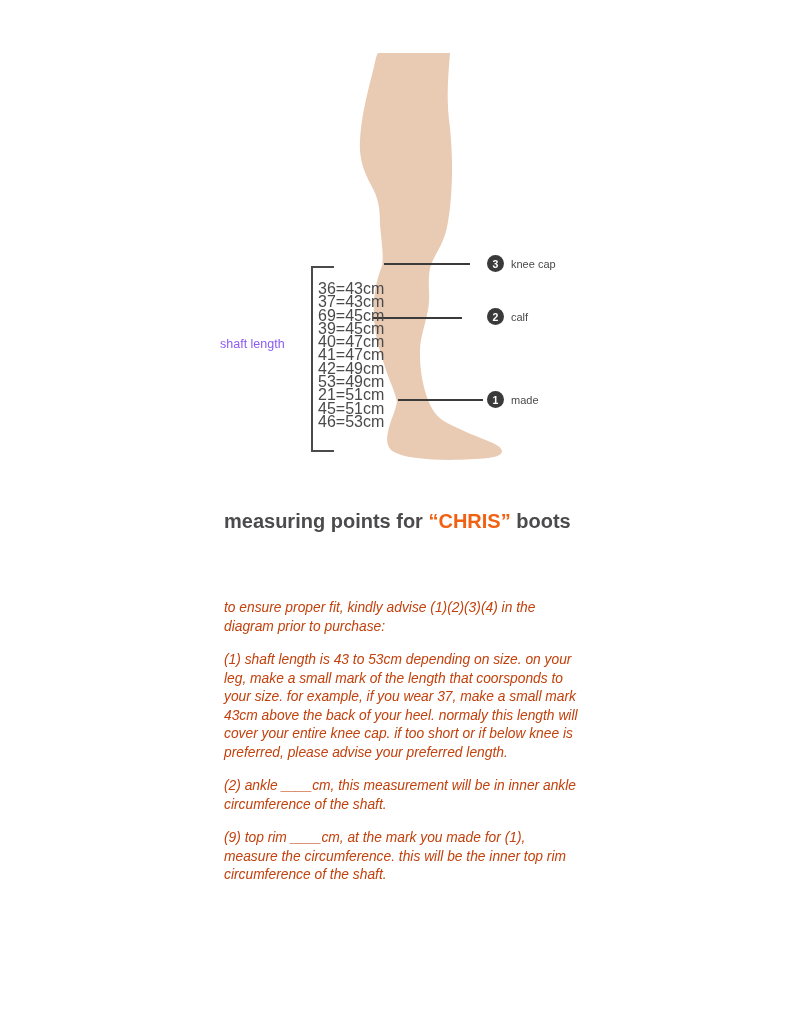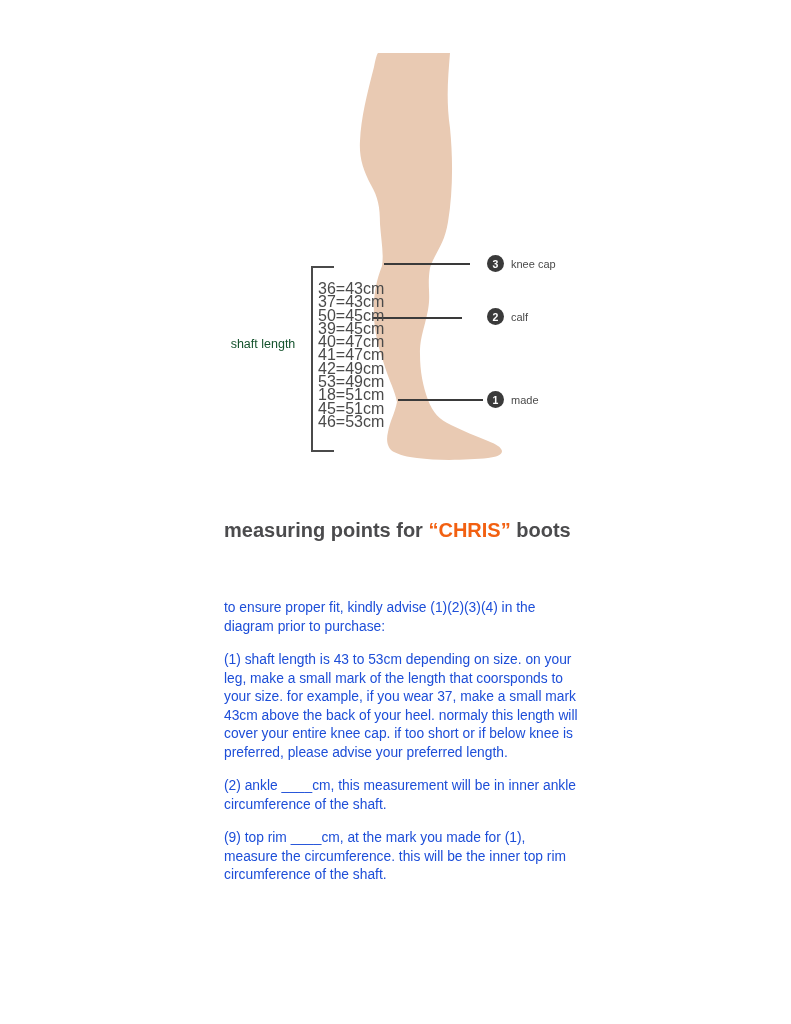--- a/index.html
+++ b/index.html
@@ -20,37 +20,37 @@
   .dot {
     width:17px; height:17px; border-radius:50%; background:#3a3a3a; color:#ffffff;
     font-size:10.5px; font-weight:bold; display:flex; align-items:center; justify-content:center;
   }
   .mlabel { font-size:11px; color:#4a4a4a; white-space:nowrap; }
   .bracket-part { position:absolute; background:#4a4a4a; }
   #bracket-v { left:311px; top:266px; width:2px;  height:186px; }
   #bracket-t { left:311px; top:266px; width:23px; height:2px; }
   #bracket-b { left:311px; top:450px; width:23px; height:2px; }
   .shaft-label {
-    position:absolute; left:220px; top:337px; width:86px; text-align:center;
-    font-size:12.5px; color:#14532d;
+    position:absolute; left:220px; top:337px; width:86px; text-align:left;
+    font-size:12.5px; color:#8b5cf6;
   }
   .sizes {
     position:absolute; left:318px; top:282px;
     font-size:16px; line-height:13.3px; color:#4a4a4a;
   }
   
   .heading {
     position:absolute; left:224px; top:510px;
-    font-size:20px; font-weight:bold; color:#4b4b4d; white-space:nowrap;margin-top:9px;
+    font-size:20px; font-weight:bold; color:#4b4b4d; white-space:nowrap;
   }
   .heading .brand { color:#f26011; }
   
   .bodytext {
     position:absolute; left:224px; top:599px; width:430px;
-    font-size:13.8px; line-height:18.5px; color:#1d4ed8;
+    font-size:13.8px; line-height:18.5px; color:#c2410c;font-style:italic;
   }
   .bodytext p { white-space:pre-line; margin:0 0 15px 0; }
 </style>
 </head>
 <body>
 
 <div class="page">
 
   <svg class="leg-svg" viewBox="0 0 200 430" aria-hidden="true">
     <path d="M38,13 L110,13
@@ -96,27 +96,27 @@
   </div>
 
   <div class="bracket-part" id="bracket-v"></div>
   <div class="bracket-part" id="bracket-t"></div>
   <div class="bracket-part" id="bracket-b"></div>
   <div class="shaft-label">shaft length</div>
 
   <div class="sizes">
     <div>36=43cm</div>
     <div>37=43cm</div>
-    <div>50=45cm</div>
+    <div>69=45cm</div>
     <div>39=45cm</div>
     <div>40=47cm</div>
     <div>41=47cm</div>
     <div>42=49cm</div>
     <div>53=49cm</div>
-    <div>18=51cm</div>
+    <div>21=51cm</div>
     <div>45=51cm</div>
     <div>46=53cm</div>
   </div>
 
   <div class="heading">
     <span>measuring points for </span><span class="brand">“CHRIS”</span><span> boots</span>
   </div>
 
   <div class="bodytext">
     <p>to ensure proper fit, kindly advise (1)(2)(3)(4) in the

